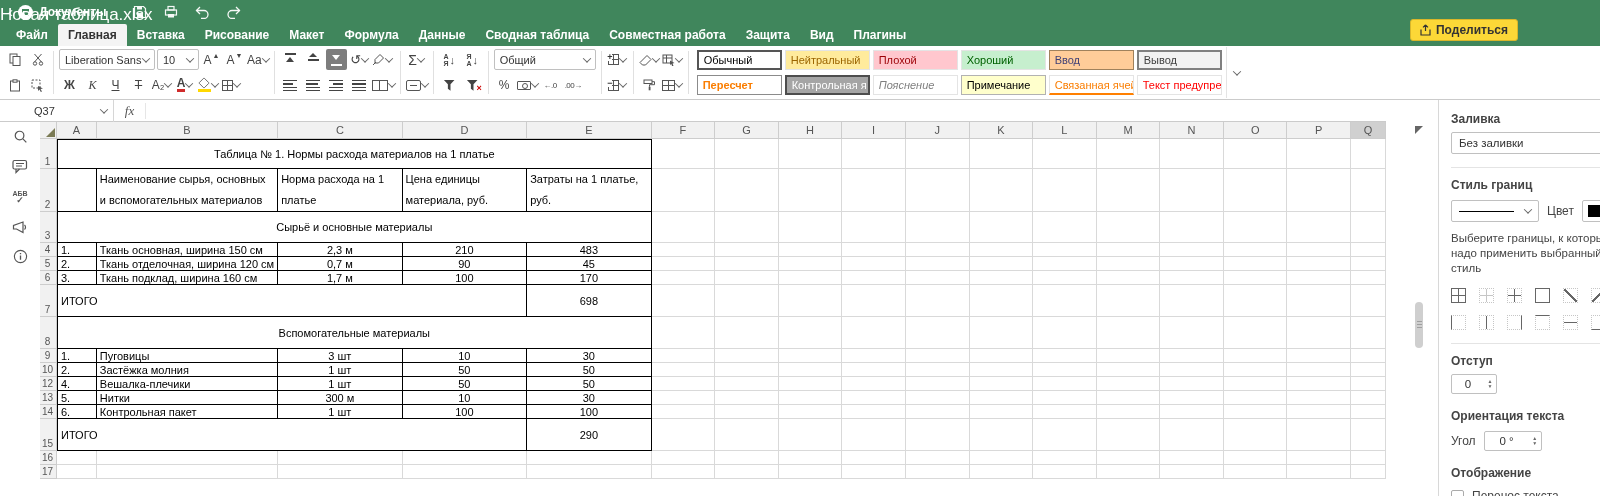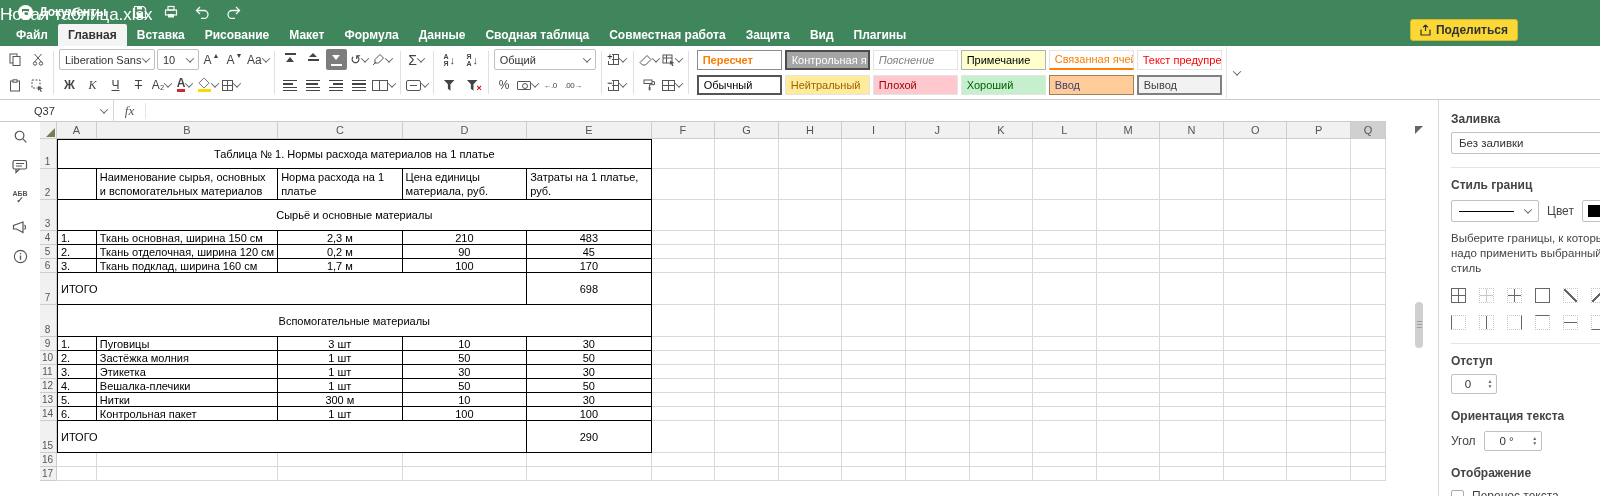--- a/index.html
+++ b/index.html
@@ -108,21 +108,21 @@
   table.sheet { border-collapse:separate; border-spacing:0; table-layout:fixed; }
   .sheet th.hc { background:#f1f1f1; border-right:1px solid #cdcdcd; border-bottom:1px solid #cdcdcd;
     font-weight:400; font-size:11px; color:#555; height:17px; padding:0; position:relative; cursor:pointer; }
   .sheet th.hc.sel { background:#d0d0d0; }
   .tri { position:absolute; right:1px; bottom:1px; width:0; height:0;
     border-left:9px solid transparent; border-bottom:9px solid #7b7b55; }
   .sheet td.rh { background:#f1f1f1; border-right:1px solid #cdcdcd; border-bottom:1px solid #cdcdcd;
     font-size:10px; color:#555; text-align:center; vertical-align:bottom; padding:0 1px 1px 0; cursor:pointer; }
   .sheet td.g { border-right:1px solid #d9d9d9; border-bottom:1px solid #d9d9d9; padding:0 3px;
     font-size:11px; color:#000; overflow:hidden; white-space:nowrap; vertical-align:middle; cursor:cell; }
-  .sheet td.wrap { white-space:normal; line-height:14px; }
+  .sheet td.wrap { white-space:normal; line-height:21px; }
   .sheet td.ac { text-align:center; }
   .sheet td.kl { border-left:1px solid #000; }
   .sheet td.kr { border-right:1px solid #000; }
   .sheet td.kt { border-top:1px solid #000; }
   .sheet td.kb { border-bottom:1px solid #000; }
 
   
   .vscrollcol { width:14px; display:flex; flex-direction:column; }
   .vs-spacer { height:22px; background:#fff; border-bottom:1px solid #cbcbcb; }
   .vs-corner { height:17px; background:#f1f1f1; border-bottom:1px solid #cdcdcd; position:relative; cursor:pointer; }
@@ -466,35 +466,35 @@
         </span>
       <span class="ib">
           <span class="cg" style="width:13px;height:11px"></span>
           <span class="cv"></span>
         </span>
     </div>
   </div>
   <div class="sep"></div>
   <div class="styles-box">
     <div class="styles-grid">
+      <div class="chiprow" id="styles-r1">
+          <div class="chip normal">Обычный</div>
+          <div class="chip neutral">Нейтральный</div>
+          <div class="chip bad">Плохой</div>
+          <div class="chip good">Хороший</div>
+          <div class="chip input">Ввод</div>
+          <div class="chip output">Вывод</div>
+        </div>
       <div class="chiprow" id="styles-r2">
           <div class="chip calc">Пересчет</div>
           <div class="chip check">Контрольная я</div>
           <div class="chip expl">Пояснение</div>
           <div class="chip note">Примечание</div>
           <div class="chip linked">Связанная ячей</div>
           <div class="chip warn">Текст предупре</div>
-        </div>
-      <div class="chiprow" id="styles-r1">
-          <div class="chip normal">Обычный</div>
-          <div class="chip neutral">Нейтральный</div>
-          <div class="chip bad">Плохой</div>
-          <div class="chip good">Хороший</div>
-          <div class="chip input">Ввод</div>
-          <div class="chip output">Вывод</div>
         </div>
     </div>
     <span class="styles-more">
         <span class="cv"></span>
       </span>
   </div>
 </div>
 
 <div class="mid">
   <div class="leftcol">
@@ -653,21 +653,21 @@
                 <td class="g"></td>
                 <td class="g"></td>
                 <td class="g"></td>
                 <td class="g"></td>
                 <td class="g"></td>
               </tr>
               <tr style="height: 14px;">
                 <td class="rh">5</td>
                 <td class="g kl kr kb">2.</td>
                 <td class="g kr kb">Ткань отделочная, ширина 120 см</td>
-                <td class="g ac kr kb">0,2 м</td>
+                <td class="g ac kr kb">0,7 м</td>
                 <td class="g ac kr kb">90</td>
                 <td class="g ac kr kb">45</td>
                 <td class="g"></td>
                 <td class="g"></td>
                 <td class="g"></td>
                 <td class="g"></td>
                 <td class="g"></td>
                 <td class="g"></td>
                 <td class="g"></td>
                 <td class="g"></td>
@@ -749,40 +749,20 @@
                 <td class="g"></td>
                 <td class="g"></td>
               </tr>
               <tr style="height: 14px;">
                 <td class="rh">10</td>
                 <td class="g kl kr kb">2.</td>
                 <td class="g kr kb">Застёжка молния</td>
                 <td class="g ac kr kb">1 шт</td>
                 <td class="g ac kr kb">50</td>
                 <td class="g ac kr kb">50</td>
-                <td class="g"></td>
-                <td class="g"></td>
-                <td class="g"></td>
-                <td class="g"></td>
-                <td class="g"></td>
-                <td class="g"></td>
-                <td class="g"></td>
-                <td class="g"></td>
-                <td class="g"></td>
-                <td class="g"></td>
-                <td class="g"></td>
-                <td class="g"></td>
-              </tr>
-              <tr style="height: 14px;">
-                <td class="rh">11</td>
-                <td class="g kl kr kb">3.</td>
-                <td class="g kr kb">Этикетка</td>
-                <td class="g ac kr kb">1 шт</td>
-                <td class="g ac kr kb">30</td>
-                <td class="g ac kr kb">30</td>
                 <td class="g"></td>
                 <td class="g"></td>
                 <td class="g"></td>
                 <td class="g"></td>
                 <td class="g"></td>
                 <td class="g"></td>
                 <td class="g"></td>
                 <td class="g"></td>
                 <td class="g"></td>
                 <td class="g"></td>

